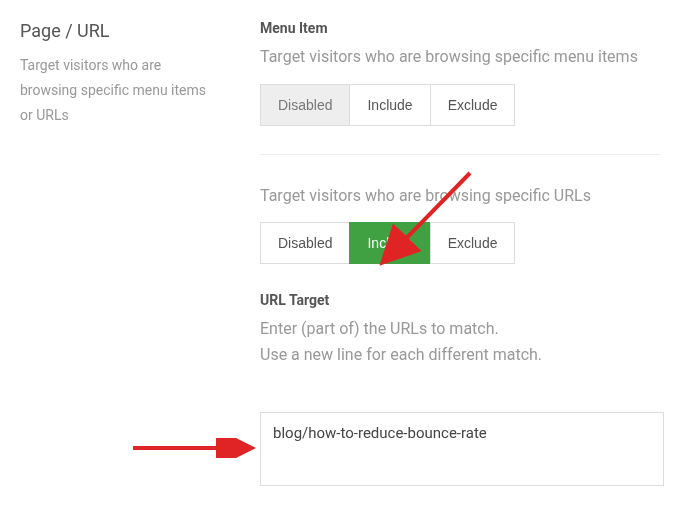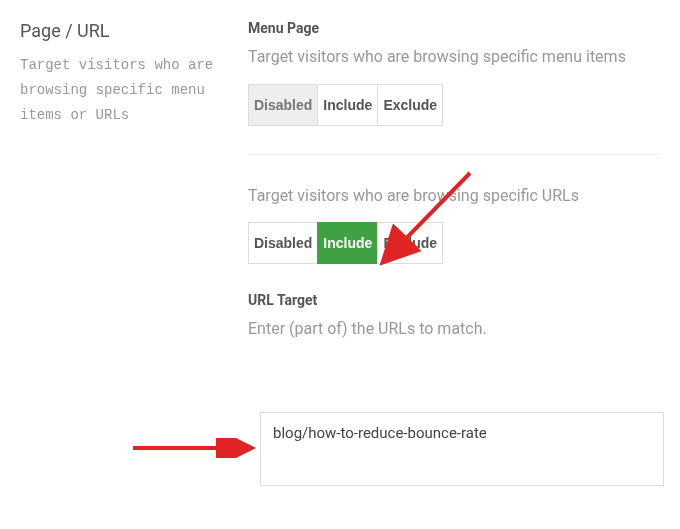--- a/index.html
+++ b/index.html
@@ -6,40 +6,39 @@
     body {
       font-family: -apple-system, BlinkMacSystemFont, "Segoe UI", Roboto, Arial, sans-serif;
       background: #fff;
       width: 680px;
       height: 529px;
       position: relative;
       padding: 20px 20px 0 20px;
     }
     .layout {
       display: flex;
-      gap: 28px;
+      gap: 40px;
     }
     .left-col {
       width: 200px;
       flex-shrink: 0;
     }
     .right-col {
       flex: 1;
     }
     .section-title {
       font-size: 18px;
       font-weight: 400;
       color: #555;
       margin-bottom: 12px;
     }
     .section-desc {
       font-size: 14px;
       color: #999;
       line-height: 1.8;
-      font-family: Liberation Mono, monospace;
     }
     .group {
       margin-bottom: 28px;
     }
     .group-label {
       font-size: 14px;
       font-weight: 700;
       color: #555;
       margin-bottom: 8px;
     }
@@ -47,22 +46,22 @@
       font-size: 16px;
       color: #999;
       line-height: 1.6;
       margin-bottom: 14px;
     }
     .segmented {
       display: inline-flex;
     }
     .seg-btn {
       font-size: 14px;
-      font-weight: 700;
-      padding: 12px 5px;
+      font-weight: 400;
+      padding: 12px 17px;
       background: #fff;
       border: 1px solid #ddd;
       color: #555;
       cursor: pointer;
       margin-left: -1px;
     }
     .seg-btn:first-child { margin-left: 0; }
     .seg-btn.selected-gray {
       background: #eeeeee;
       color: #777;
@@ -99,21 +98,21 @@
 
 <div class="layout">
   <div class="left-col">
     <div class="section-title">Page / URL</div>
     <div class="section-desc">Target visitors who are browsing specific menu items or URLs</div>
   </div>
 
   <div class="right-col">
 
     <div class="group">
-      <div class="group-label">Menu Page</div>
+      <div class="group-label">Menu Item</div>
       <div class="group-hint">Target visitors who are browsing specific menu items</div>
       <div class="segmented">
         <button class="seg-btn selected-gray">Disabled</button>
         <button class="seg-btn">Include</button>
         <button class="seg-btn">Exclude</button>
       </div>
     </div>
 
     <hr class="divider">
 
@@ -123,20 +122,21 @@
         <button class="seg-btn">Disabled</button>
         <button class="seg-btn selected-green">Include</button>
         <button class="seg-btn">Exclude</button>
       </div>
     </div>
 
     <div class="group" style="margin-bottom:14px;">
       <div class="group-label">URL Target</div>
       <div class="group-hint" style="margin-bottom:8px;">
         <div>Enter (part of) the URLs to match.</div>
+        <div>Use a new line for each different match.</div>
       </div>
     </div>
   </div>
 </div>
 
 <textarea class="url-textarea" style="position: absolute; left: 260px; top: 412px;">blog/how-to-reduce-bounce-rate</textarea>
 
 <svg class="arrow" style="left:360px; top:165px;" width="120" height="110">
   <defs>
     <marker id="ah1" markerWidth="12" markerHeight="12" refX="8" refY="5" orient="auto">

